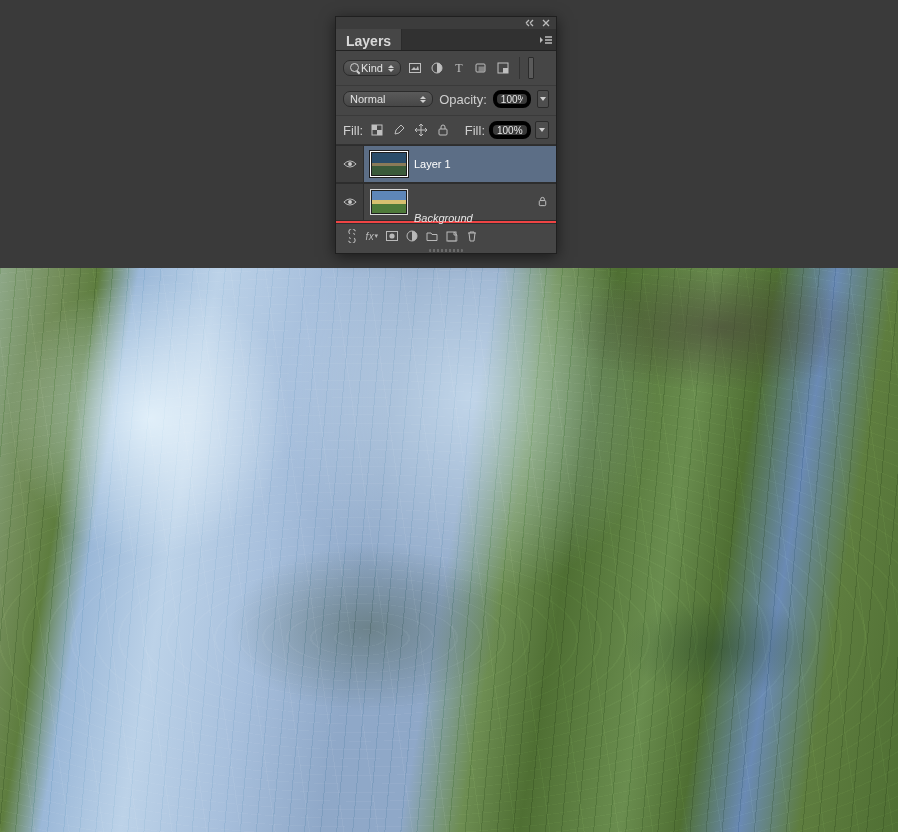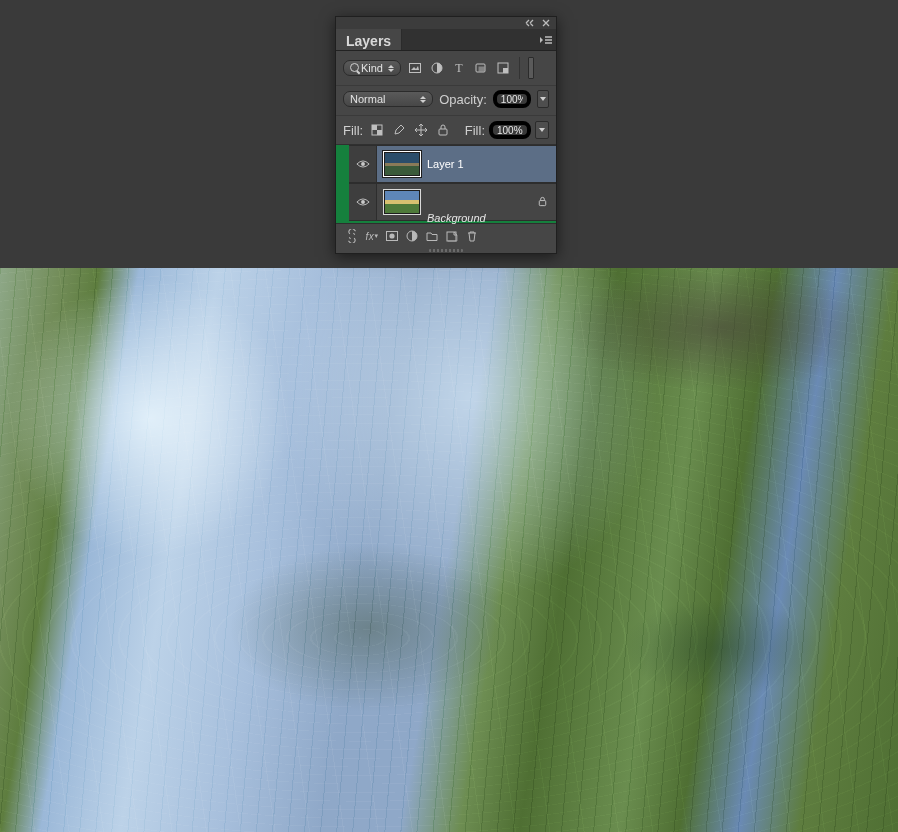--- a/index.html
+++ b/index.html
@@ -154,21 +154,21 @@
     width:0;height:0;border-left:3px solid transparent;border-right:3px solid transparent;border-top:4px solid #cfcfcf;
   }
 
   .sep { width:1px; height:22px; background:#333; margin:0 2px;}
   .vbar { width:6px; height:22px; border:1px solid #2b2b2b; background:#5a5a5a; border-radius:1px;}
 
   .lockrow { display:flex; align-items:center; padding: 5px 7px; gap:6px; border-bottom:1px solid #303030;}
   .lockrow .fillgrp { margin-left:auto; display:flex; align-items:center; gap:4px;}
 
   
-  .layerlist { background:#15803d; padding-bottom:2px;padding-left:13px;}
+  .layerlist { background:#ef4444; padding-bottom:2px;}
   .layer {
     display:flex; align-items:center; height:38px;
     border-top:1px solid #2d2d2d; border-bottom:1px solid #2d2d2d;
   }
   .layer.selected .body { background:#5c6e86; color:#fff;}
   .eye {
     width:28px; height:100%; display:flex; align-items:center; justify-content:center;
     border-right:1px solid #2d2d2d; background:#3e3e3e; cursor:pointer;
   }
   .eye svg{width:14px;height:14px;}

